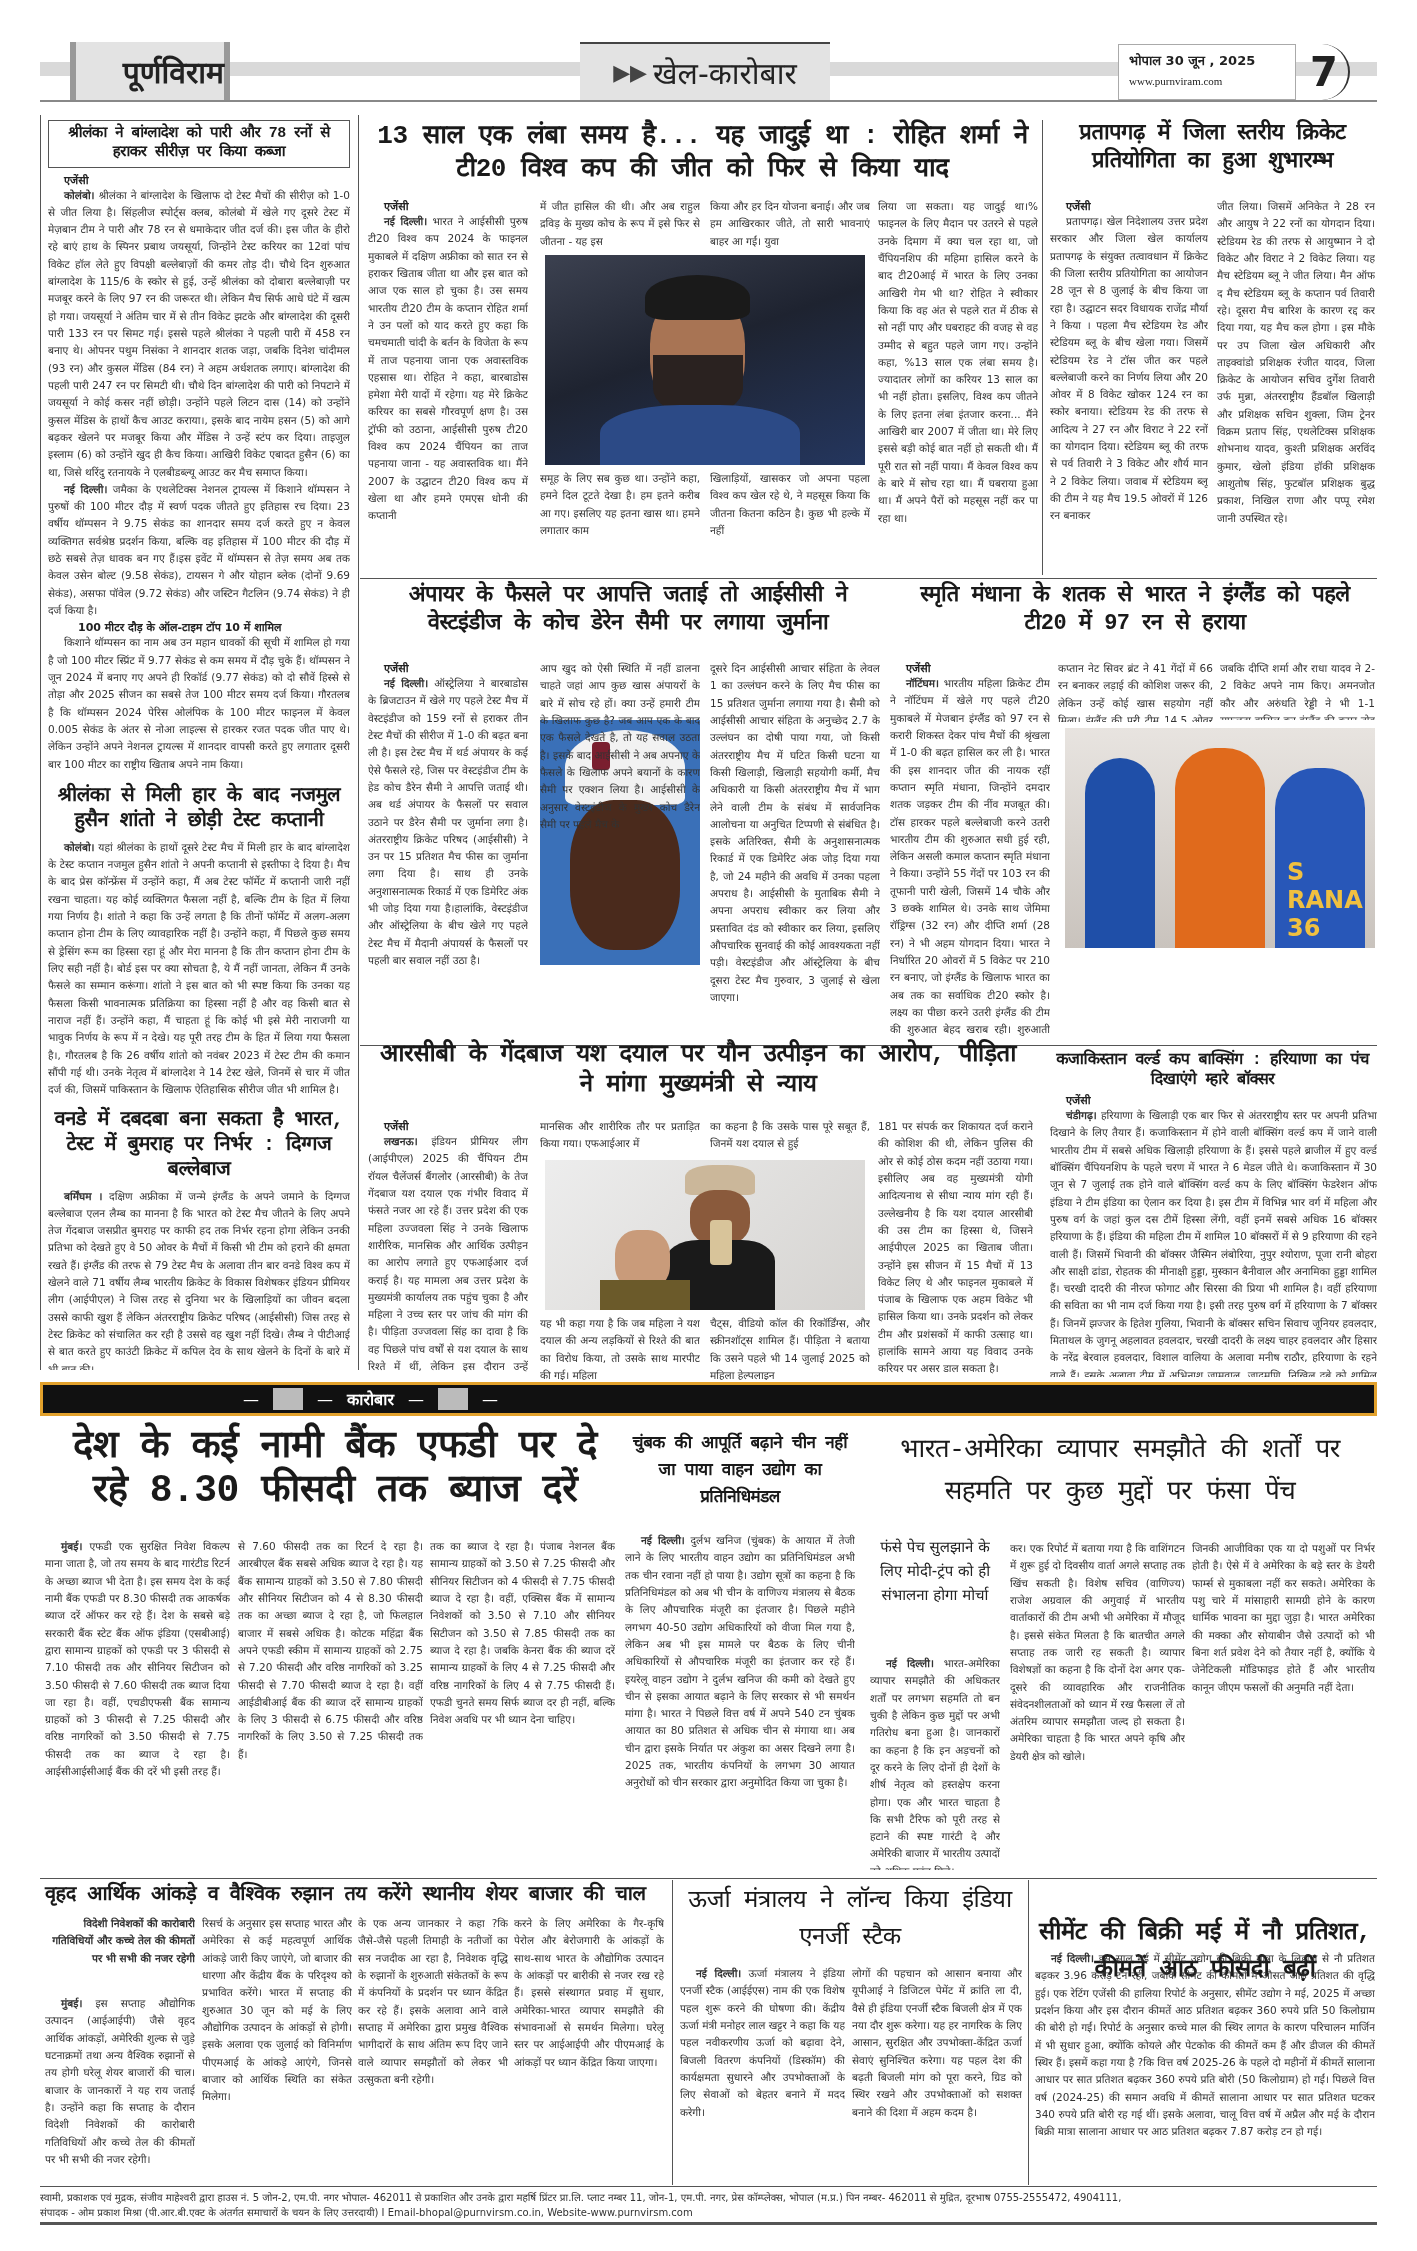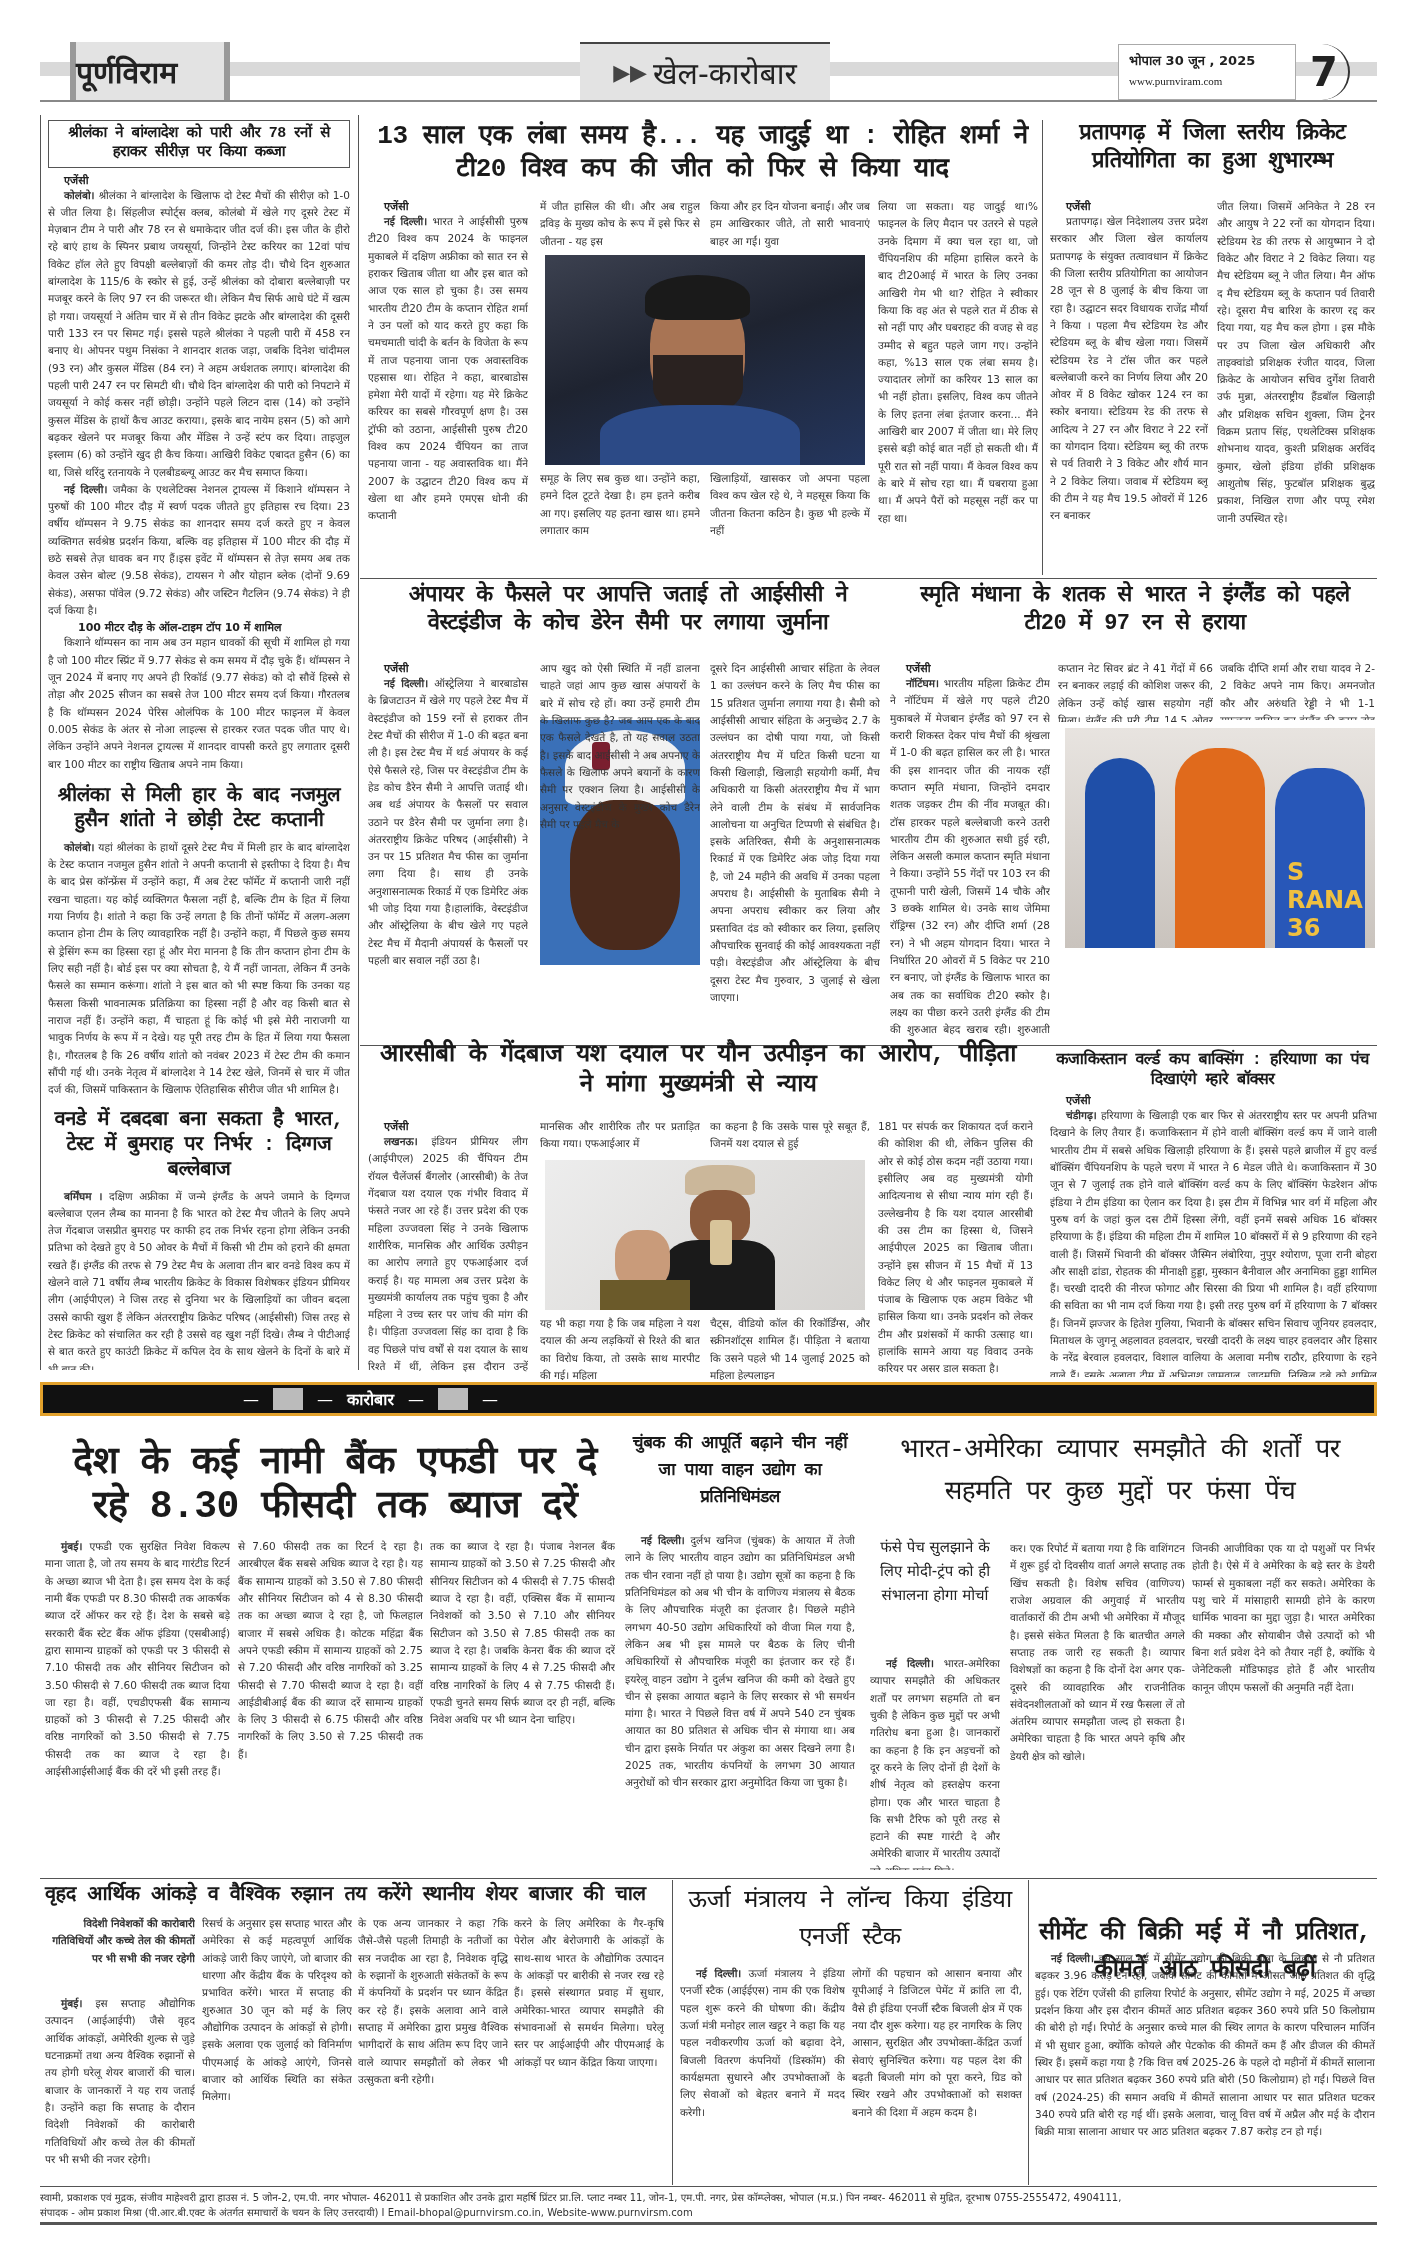--- a/index.html
+++ b/index.html
@@ -9,21 +9,21 @@
   .body-text { font-size: 10.5px; line-height: 1.65; text-align: justify; color: #333; }
   .dateline { font-weight: bold; }
   .col { position: absolute; overflow: hidden; }
   .agency { font-weight: bold; font-size: 11px; display: block; padding-left: 16px; }
   .indent { text-indent: 16px; }
   .subhead { font-weight: bold; font-size: 11px; padding-left: 30px; }
   .photo { position: absolute; overflow: hidden; }
   
   .mast-band { position: absolute; left: 40px; top: 62px; width: 1337px; height: 14px; background: #d9d9d9; }
   .mast-line { position: absolute; left: 40px; top: 100px; width: 1337px; height: 2px; background: #888; }
-  .logo-box { position: absolute; left: 70px; top: 42px; width: 160px; height: 58px; background: #e3e3e3; border-left: 6px solid #999; border-right: 6px solid #999; display: flex; align-items: center; justify-content: flex-start; }
+  .logo-box { position: absolute; left: 70px; top: 42px; width: 160px; height: 58px; background: #e3e3e3; border-left: 6px solid #999; border-right: 6px solid #999; display: flex; align-items: center; justify-content: flex-end; }
   .logo-text { font-size: 30px; font-weight: bold; color: #222; }
   .section-box { position: absolute; left: 580px; top: 42px; width: 250px; height: 58px; background: #e3e3e3; border-top: 2px solid #444; display: flex; align-items: center; justify-content: center; }
   .section-text { font-size: 30px; color: #222; }
   .date-box { position: absolute; left: 1118px; top: 44px; width: 178px; height: 56px; background: #fff; border: 1px solid #aaa; padding: 6px 10px; }
   .date-text { font-size: 13px; font-weight: bold; display: block; }
   .url-text { font-size: 11px; display: block; margin-top: 6px; font-family: "Liberation Serif", serif; }
   .page-num { position: absolute; left: 1300px; top: 44px; width: 50px; height: 56px; font-size: 40px; font-weight: bold; text-align: center; line-height: 56px; border-radius: 0 28px 28px 0; border-right: 2px solid #333; }
   
   .karobar-bar { position: absolute; left: 40px; top: 1382px; width: 1337px; height: 34px; background: #111; border: 3px solid #e2a12c; display: flex; align-items: center; padding-left: 200px; gap: 14px; }
   .karobar-label { color: #fff; font-size: 16px; font-weight: bold; }
@@ -191,21 +191,21 @@
 <div class="karobar-bar">
   <span class="bar-dash">—</span>
   <span class="bar-icon"></span>
   <span class="bar-dash">—</span>
   <span class="karobar-label">कारोबार</span>
   <span class="bar-dash">—</span>
   <span class="bar-icon"></span>
   <span class="bar-dash">—</span>
 </div>
 
-<div class="hl abs" style="left:45px;top:1425px;width:580px;font-size:38px;line-height:1.15;margin-top:16px;">देश के कई नामी बैंक एफडी पर दे रहे 8.30 फीसदी तक ब्याज दरें</div>
+<div class="hl abs" style="left:45px;top:1425px;width:580px;font-size:38px;line-height:1.15;">देश के कई नामी बैंक एफडी पर दे रहे 8.30 फीसदी तक ब्याज दरें</div>
 <div class="col" style="left:45px;top:1538px;width:185px;height:330px;">
   <p class="body-text indent"><span class="dateline">मुंबई।</span> <span>एफडी एक सुरक्षित निवेश विकल्प माना जाता है, जो तय समय के बाद गारंटीड रिटर्न के अच्छा ब्याज भी देता है। इस समय देश के कई नामी बैंक एफडी पर 8.30 फीसदी तक आकर्षक ब्याज दरें ऑफर कर रहे हैं। देश के सबसे बड़े सरकारी बैंक स्टेट बैंक ऑफ इंडिया (एसबीआई) द्वारा सामान्य ग्राहकों को एफडी पर 3 फीसदी से 7.10 फीसदी तक और सीनियर सिटीजन को 3.50 फीसदी से 7.60 फीसदी तक ब्याज दिया जा रहा है। वहीं, एचडीएफसी बैंक सामान्य ग्राहकों को 3 फीसदी से 7.25 फीसदी और वरिष्ठ नागरिकों को 3.50 फीसदी से 7.75 फीसदी तक का ब्याज दे रहा है। आईसीआईसीआई बैंक की दरें भी इसी तरह हैं।</span></p>
 </div>
 <div class="col" style="left:238px;top:1538px;width:185px;height:330px;">
     <p class="body-text">से 7.60 फीसदी तक का रिटर्न दे रहा है। आरबीएल बैंक सबसे अधिक ब्याज दे रहा है। यह बैंक सामान्य ग्राहकों को 3.50 से 7.80 फीसदी और सीनियर सिटीजन को 4 से 8.30 फीसदी तक का अच्छा ब्याज दे रहा है, जो फिलहाल बाजार में सबसे अधिक है। कोटक महिंद्रा बैंक अपने एफडी स्कीम में सामान्य ग्राहकों को 2.75 से 7.20 फीसदी और वरिष्ठ नागरिकों को 3.25 फीसदी से 7.70 फीसदी ब्याज दे रहा है। वहीं आईडीबीआई बैंक की ब्याज दरें सामान्य ग्राहकों के लिए 3 फीसदी से 6.75 फीसदी और वरिष्ठ नागरिकों के लिए 3.50 से 7.25 फीसदी तक हैं।</p>
   </div>
 <div class="col" style="left:430px;top:1538px;width:185px;height:330px;">
     <p class="body-text">तक का ब्याज दे रहा है। पंजाब नेशनल बैंक सामान्य ग्राहकों को 3.50 से 7.25 फीसदी और सीनियर सिटीजन को 4 फीसदी से 7.75 फीसदी ब्याज दे रहा है। वहीं, एक्सिस बैंक में सामान्य निवेशकों को 3.50 से 7.10 और सीनियर सिटीजन को 3.50 से 7.85 फीसदी तक का ब्याज दे रहा है। जबकि केनरा बैंक की ब्याज दरें सामान्य ग्राहकों के लिए 4 से 7.25 फीसदी और वरिष्ठ नागरिकों के लिए 4 से 7.75 फीसदी हैं। एफडी चुनते समय सिर्फ ब्याज दर ही नहीं, बल्कि निवेश अवधि पर भी ध्यान देना चाहिए।</p>
   </div>
 

